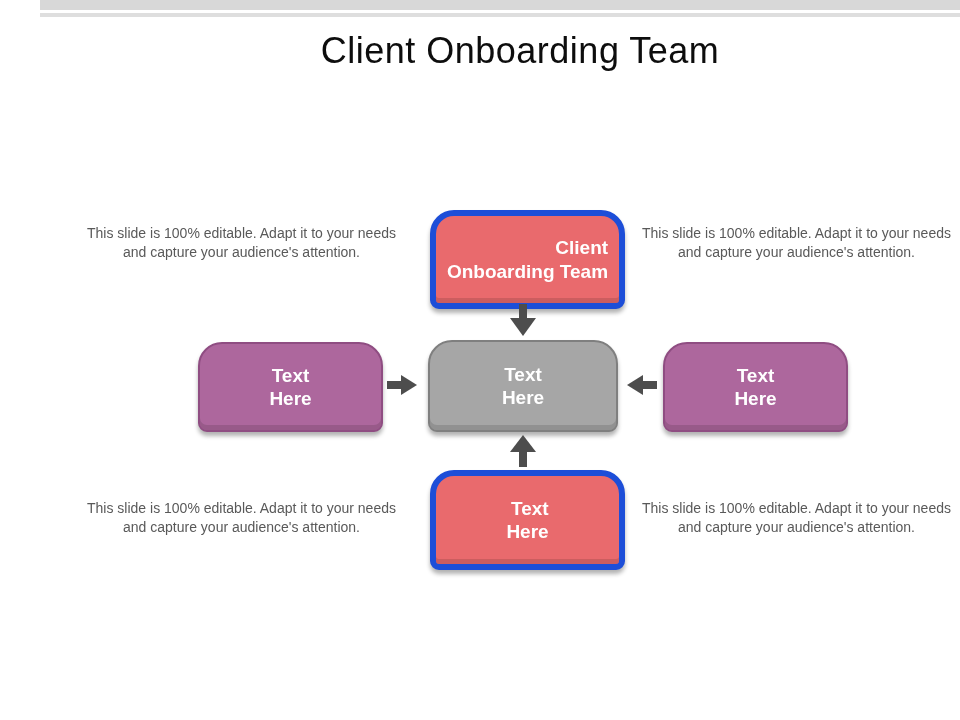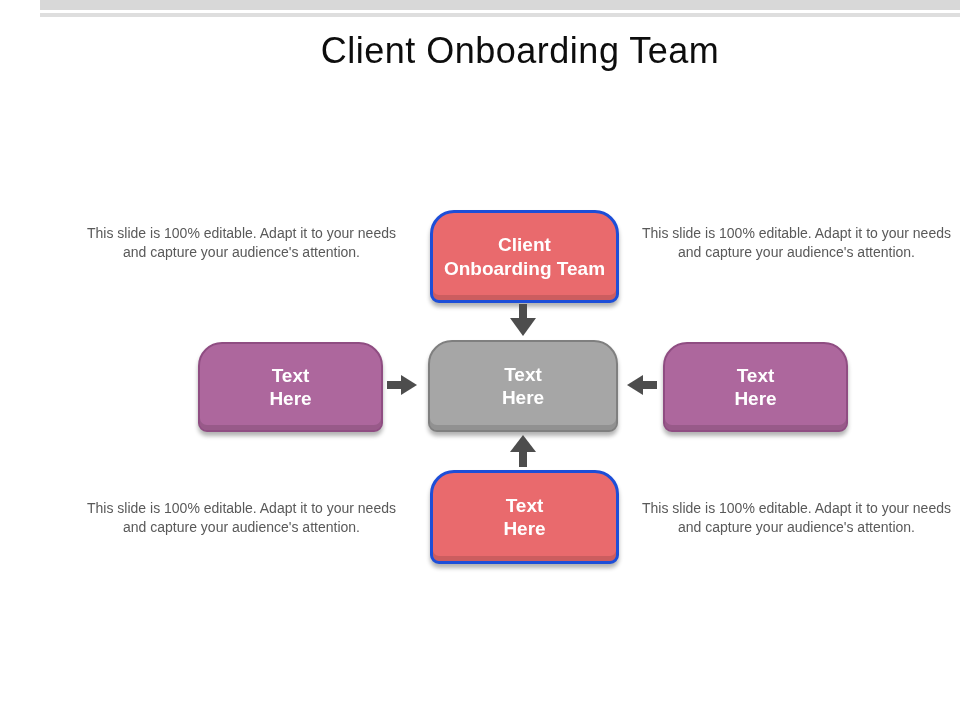--- a/index.html
+++ b/index.html
@@ -38,21 +38,22 @@
     position:absolute;
     display:flex;align-items:center;justify-content:center;
     text-align:center;
     font-weight:bold;font-size:19px;line-height:1.22;color:#ffffff;
     border-radius:24px 24px 9px 9px;
     white-space:pre-line;
     box-shadow:0 4px 4px rgba(0,0,0,0.30), inset 0 -5px 0 rgba(0,0,0,0.12);
   }
   .box-red{
     background:#e96a6d;
-    border:3px solid #1d4ed8;
+    border:6px solid #1d4ed8;
+    text-align:right;
   }
   .box-purple{
     background:#ad679d;
     border:2px solid #8f4d82;
   }
   .box-gray{
     background:#a6a6a6;
     border:2px solid #7f7f7f;
   }
   .box-top{left:390px;top:210px;width:183px;height:87px;}

